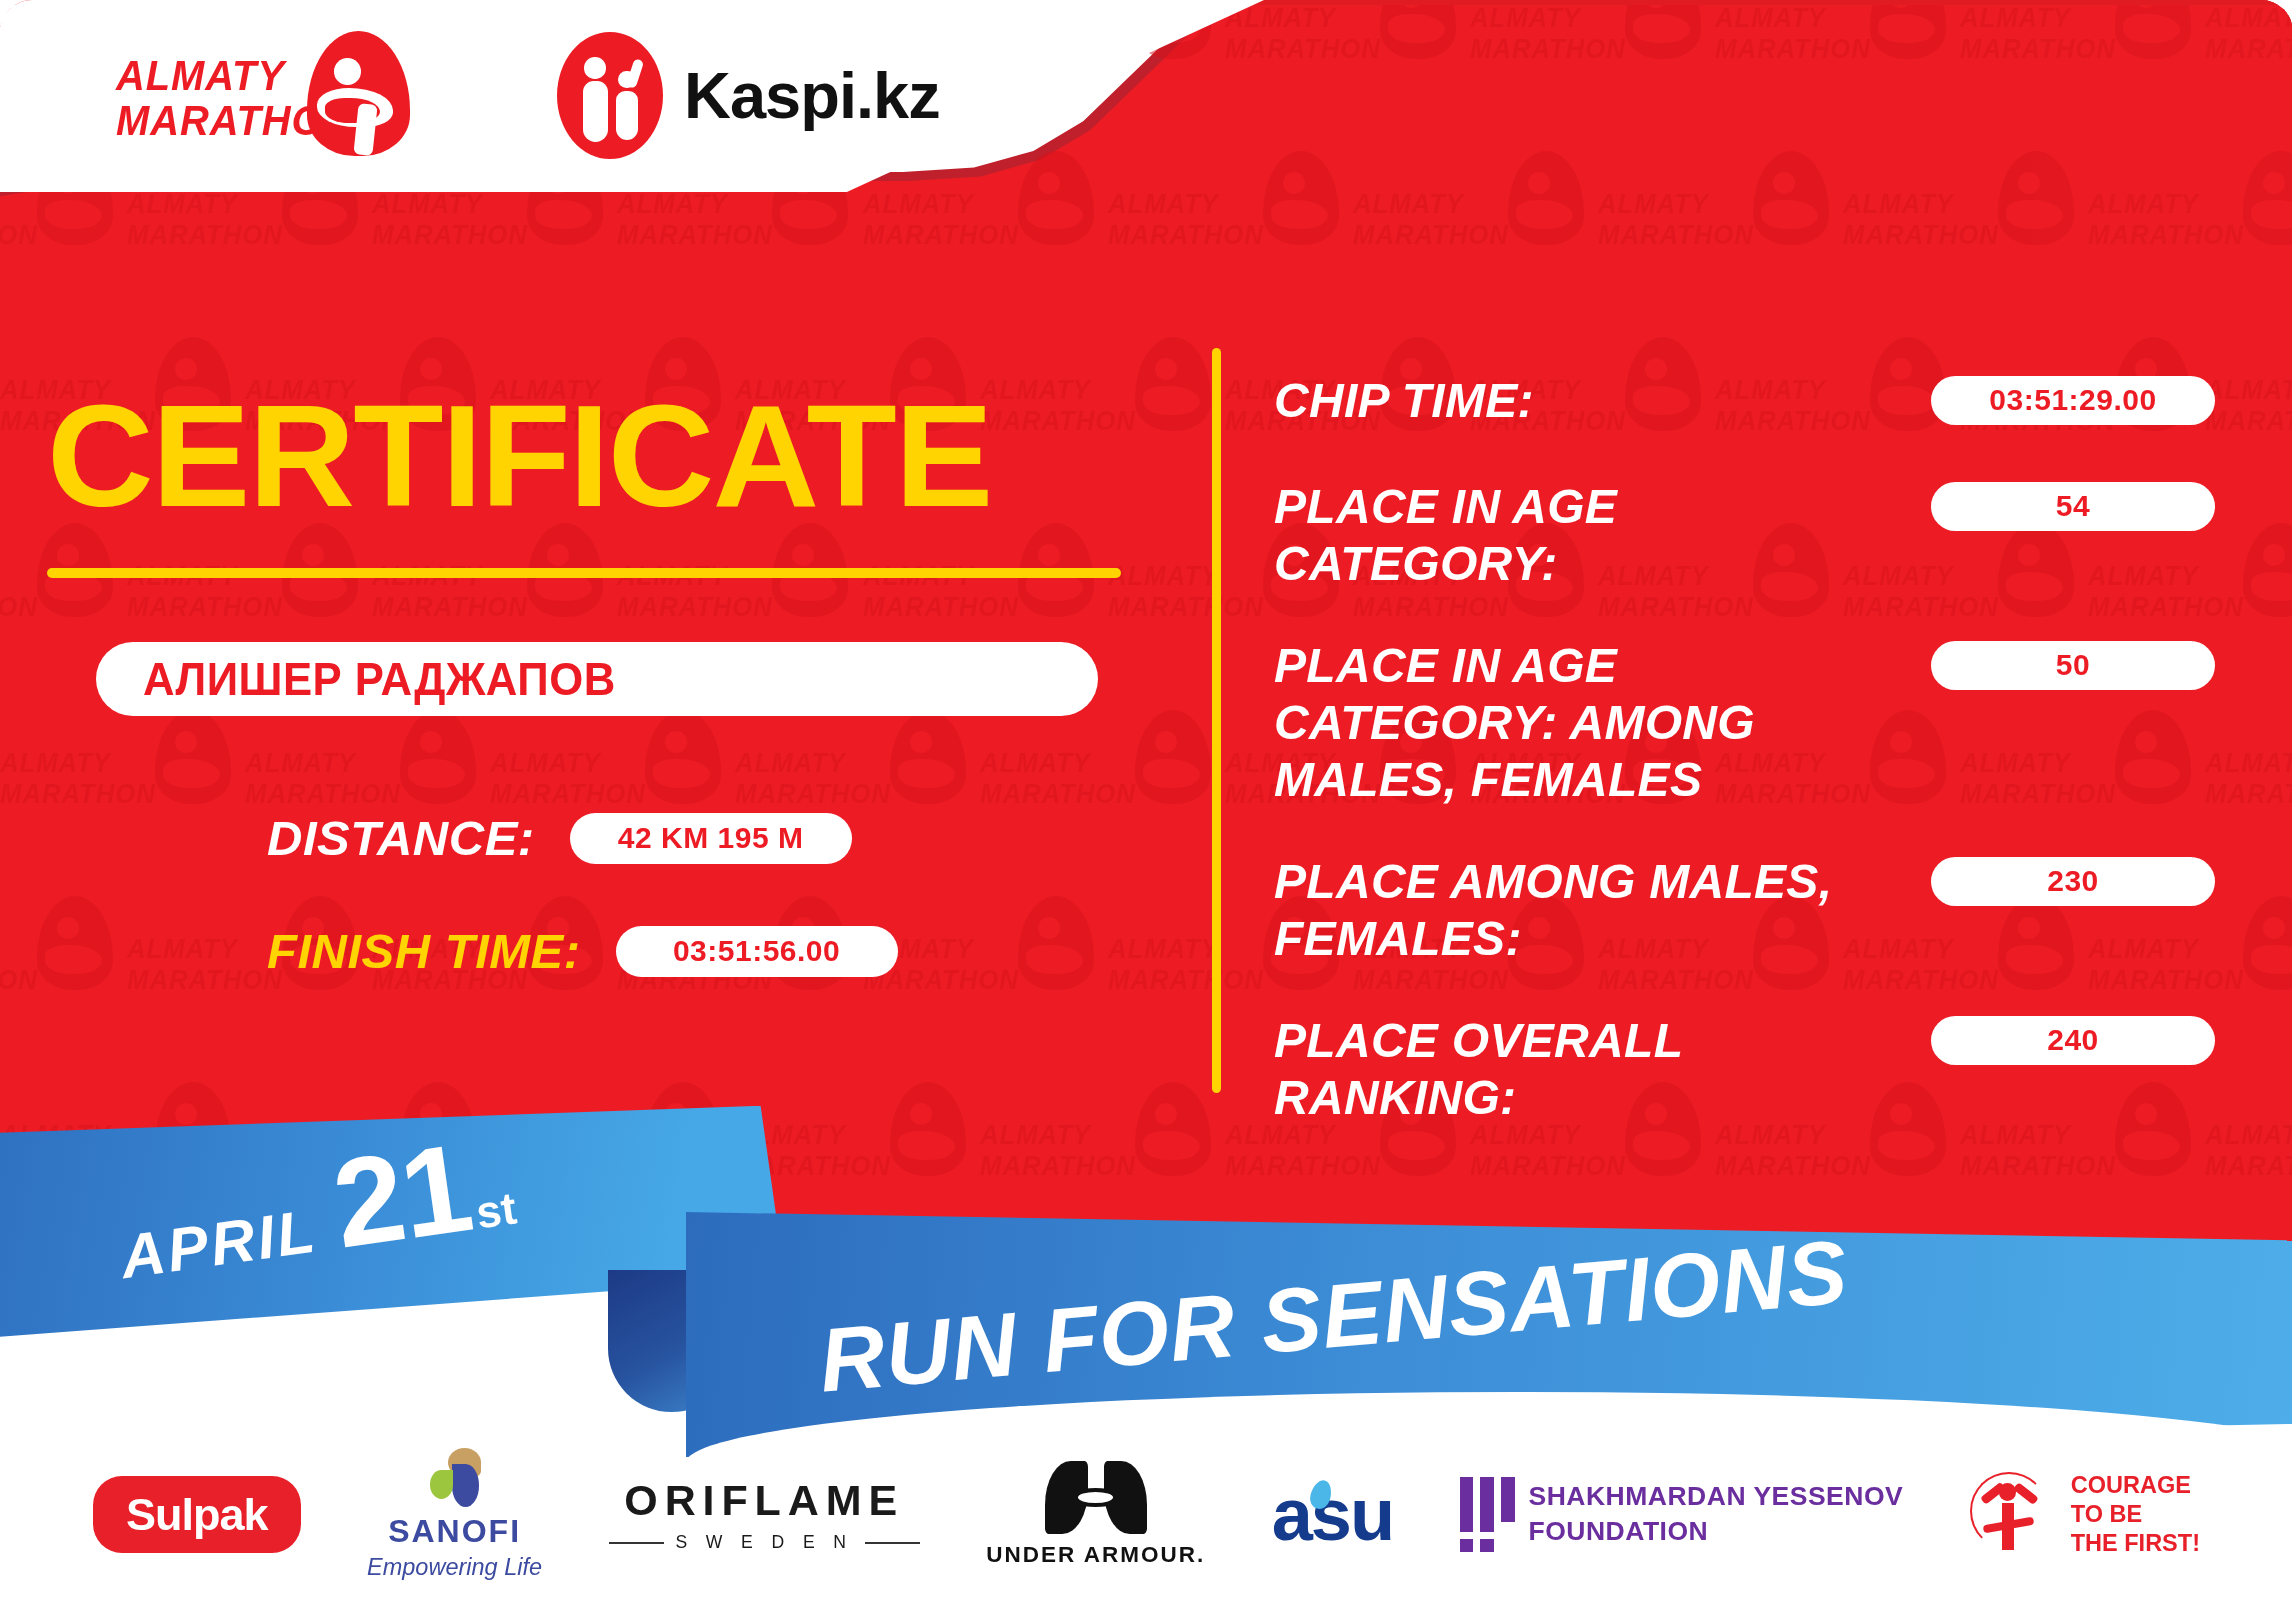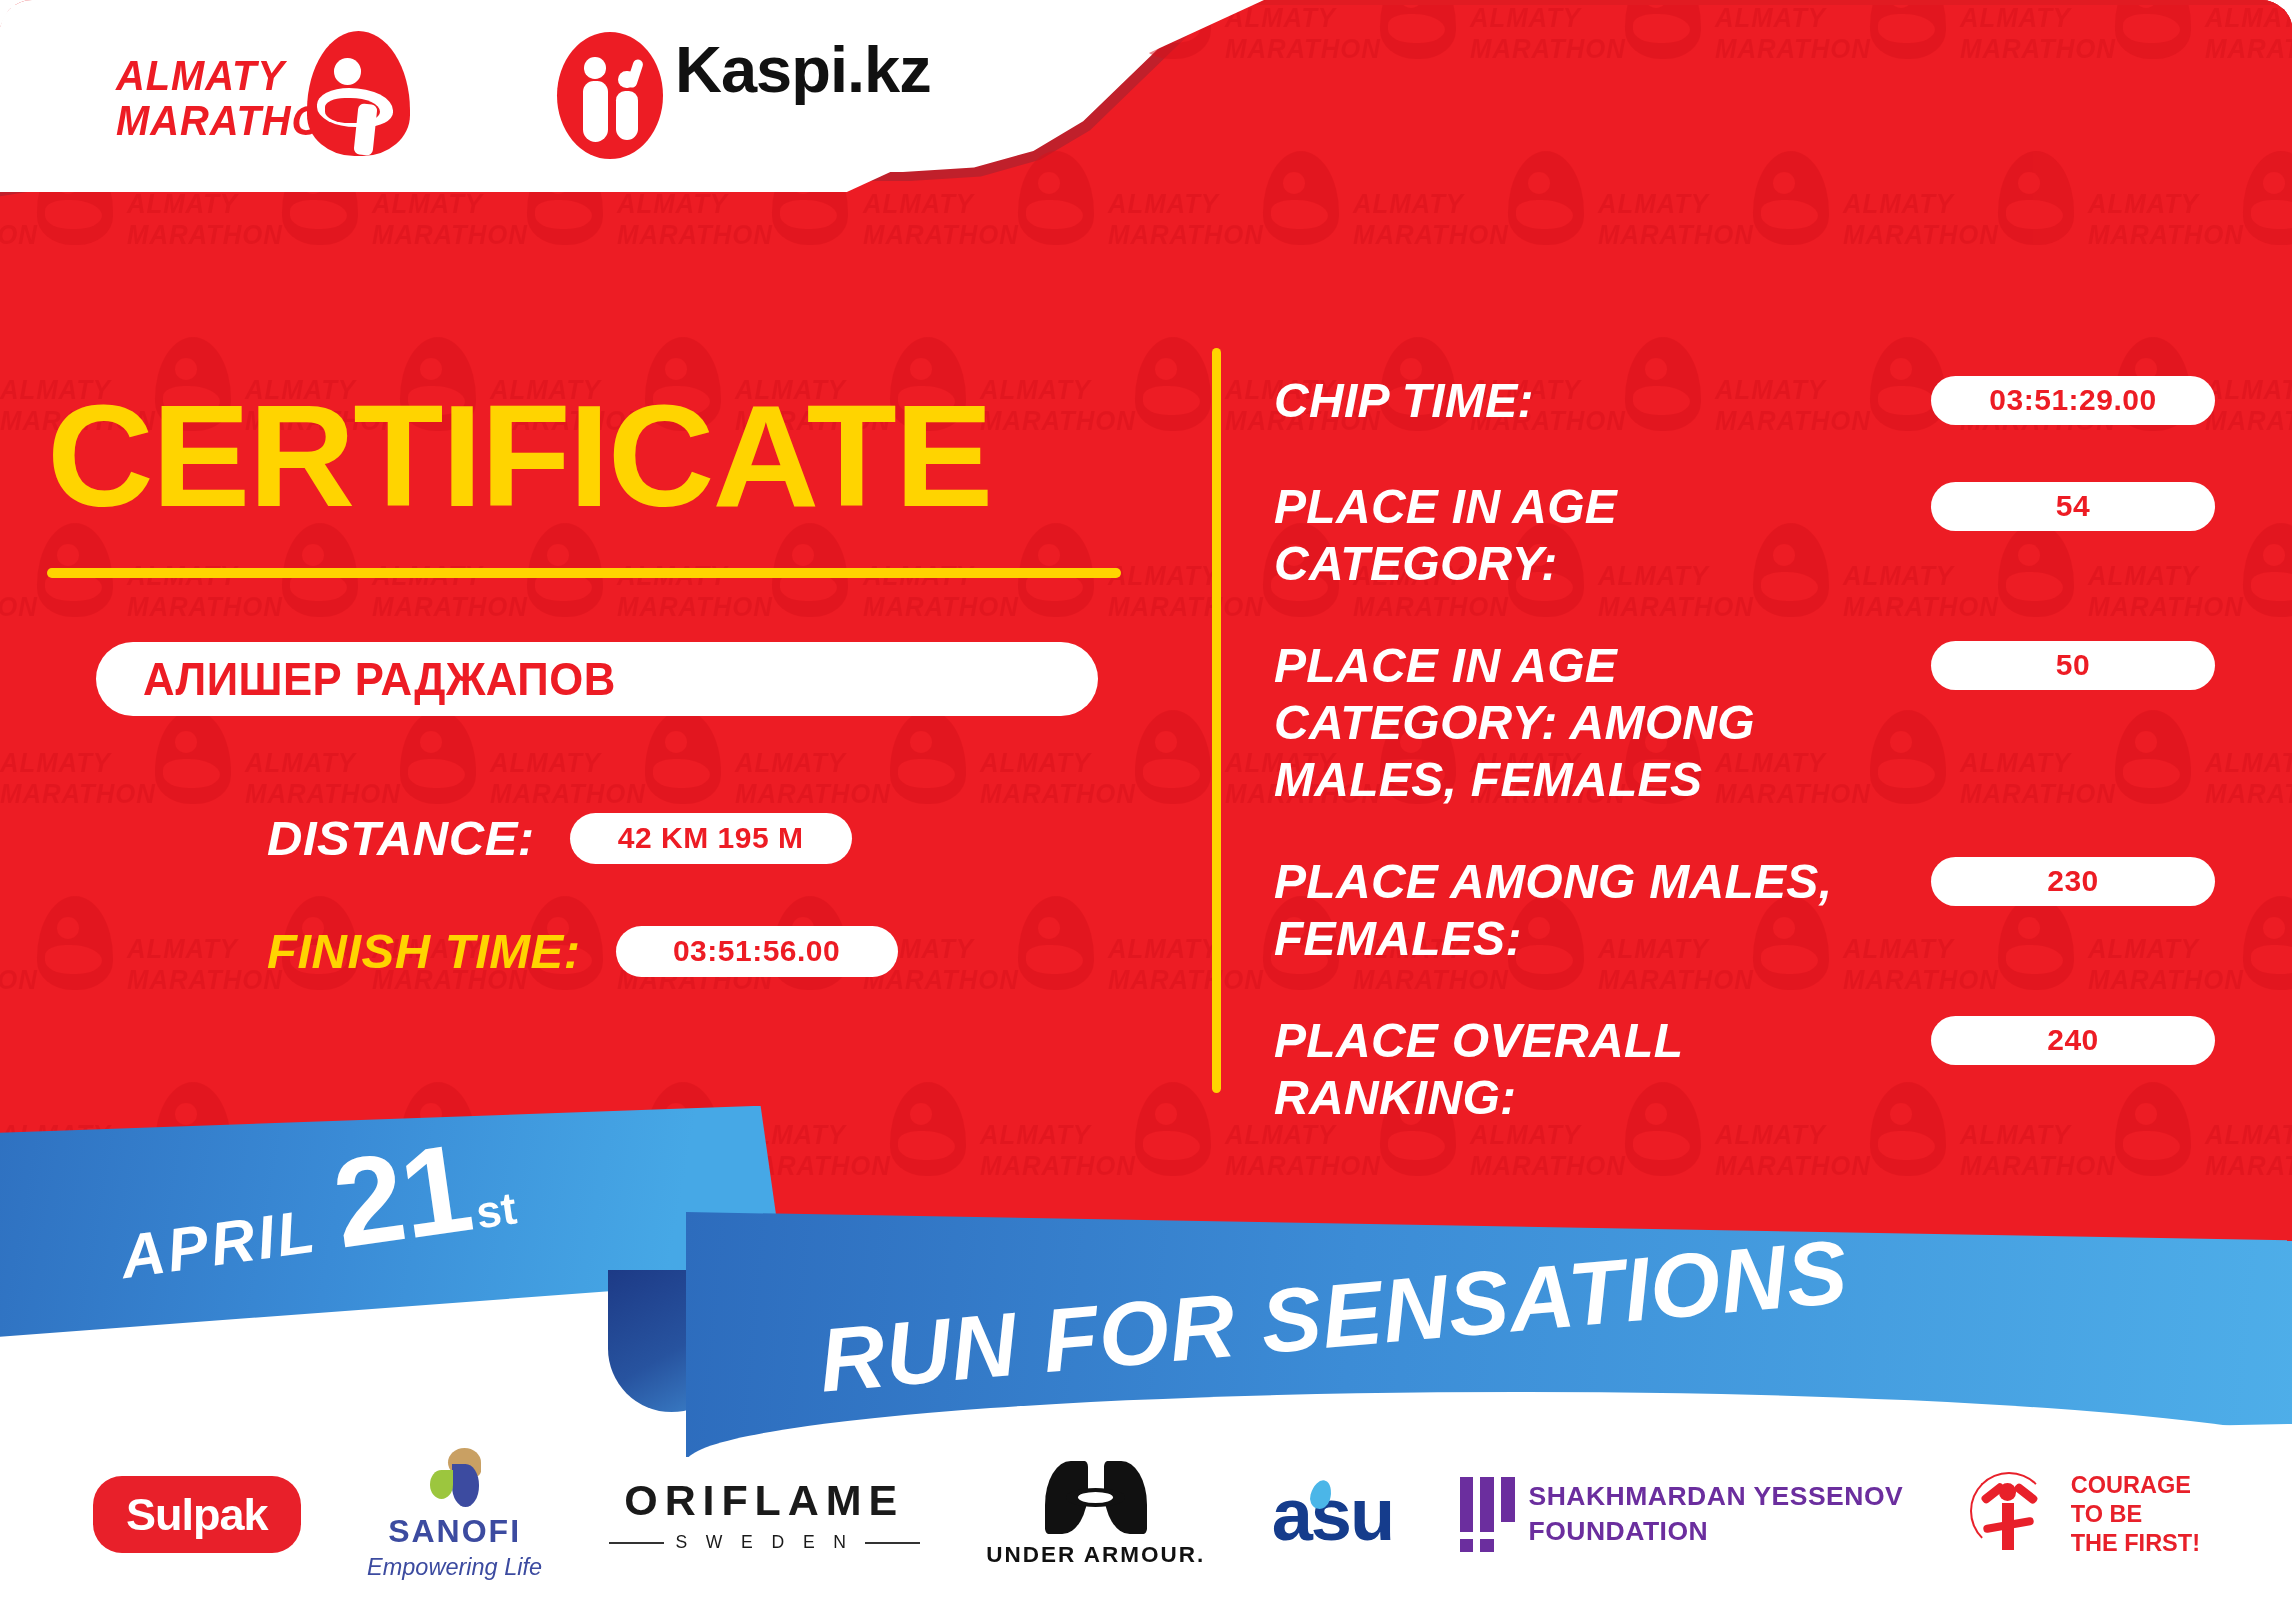--- a/index.html
+++ b/index.html
@@ -54,21 +54,21 @@
      border-radius:52% 52% 48% 48% / 66% 66% 34% 34%;}
   .am-drop .head{position:absolute;left:27.4px;top:27.4px;width:26.5px;height:26.5px;background:#fff;border-radius:50%;}
   .am-drop .body{position:absolute;left:9.8px;top:57px;width:76px;height:39px;background:#fff;
      border-radius:45% 62% 40% 55%;}
   .am-drop .body:after{content:"";position:absolute;left:7.8px;top:9.8px;width:55px;height:25.5px;
      background:#ED1C24;border-radius:40% 60% 50% 50%;}
   .am-drop .leg{position:absolute;left:49px;top:73px;width:18.6px;height:51px;background:#fff;
      border-radius:5.9px;transform:rotate(6deg);}
 
   
-  .kaspi{position:relative;margin-left:147px;display:flex;gap:12px;}
+  .kaspi{position:relative;margin-left:147px;display:flex;align-items:center;gap:21px;}
   .kaspi-mark{position:relative;width:106px;height:127px;background:#ED1C24;border-radius:50%/50%;}
   .kaspi-mark .p1h{position:absolute;left:27.4px;top:25.5px;width:21.6px;height:21.6px;background:#fff;border-radius:50%;}
   .kaspi-mark .p1b{position:absolute;left:25.5px;top:49px;width:25.5px;height:61px;background:#fff;
      border-radius:11.8px 11.8px 13.7px 13.7px;}
   .kaspi-mark .p2h{position:absolute;left:61px;top:39px;width:17.6px;height:17.6px;background:#fff;border-radius:50%;}
   .kaspi-mark .p2b{position:absolute;left:59px;top:59px;width:21.6px;height:49px;background:#fff;
      border-radius:9.8px 9.8px 11.8px 11.8px;}
   .kaspi-mark .arm{position:absolute;left:73px;top:27.4px;width:9.8px;height:29px;background:#fff;
      border-radius:5.9px;transform:rotate(18deg);}
   .kaspi-word{font-size:65px;font-weight:bold;color:#111;letter-spacing:-1px;}

